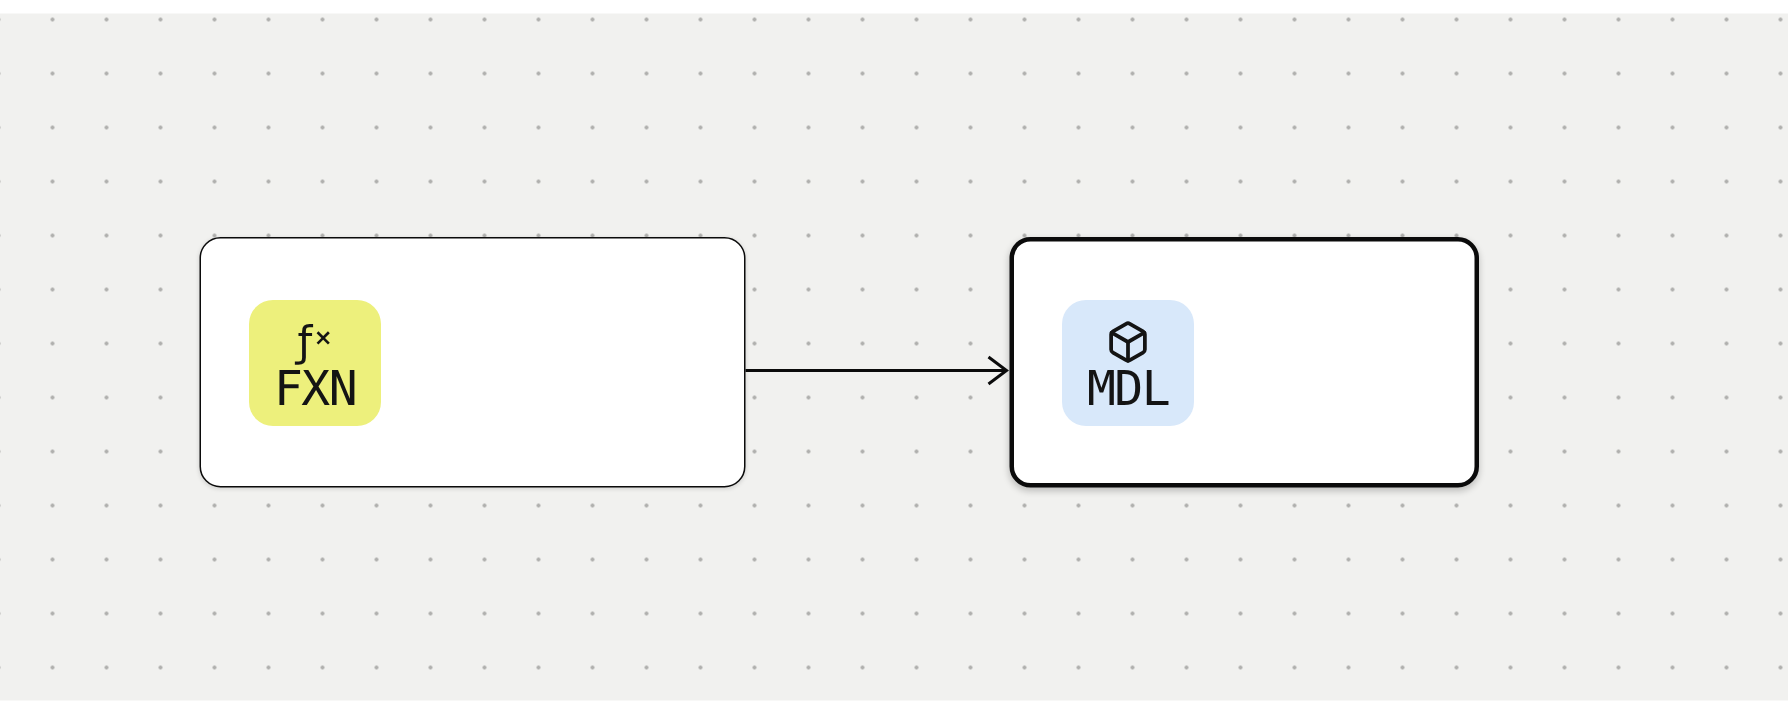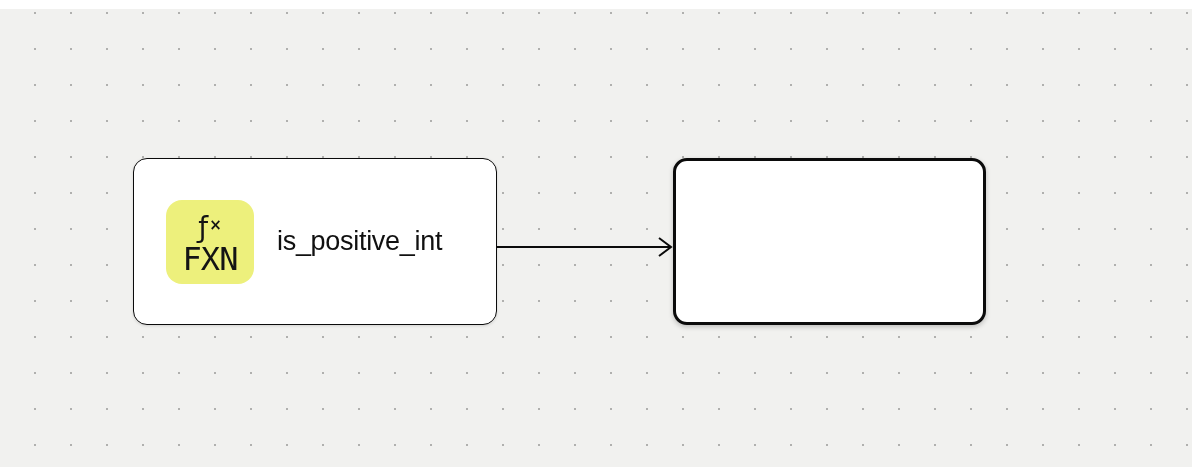--- a/index.html
+++ b/index.html
@@ -133,21 +133,30 @@
   </svg>
 
   <div class="node node-fxn">
     <div class="badge" style="background-color: rgb(237, 240, 124);">
       <div class="badge-glyph">
         <span class="fchar">ƒ</span>
         <span class="xchar">×</span>
       </div>
       <div class="badge-text">FXN</div>
     </div>
-    <div class="node-label">is_positive_int</div>
   </div>
 
   <div class="node node-mdl selected">
+    <div class="badge" style="background-color: rgb(216, 232, 250);">
+      <div class="badge-glyph">
+        <svg class="cube-icon" viewBox="0 0 24 24" xmlns="http://www.w3.org/2000/svg">
+          <path d="M21 8a2 2 0 0 0-1-1.73l-7-4a2 2 0 0 0-2 0l-7 4A2 2 0 0 0 3 8v8a2 2 0 0 0 1 1.73l7 4a2 2 0 0 0 2 0l7-4A2 2 0 0 0 21 16Z"></path>
+          <path d="m3.3 7 8.7 5 8.7-5"></path>
+          <path d="M12 22V12"></path>
+        </svg>
+      </div>
+      <div class="badge-text">MDL</div>
+    </div>
   </div>
 
   <div class="edge-strip top"></div>
   <div class="edge-strip bottom"></div>
 </div>
 
 </body></html>

